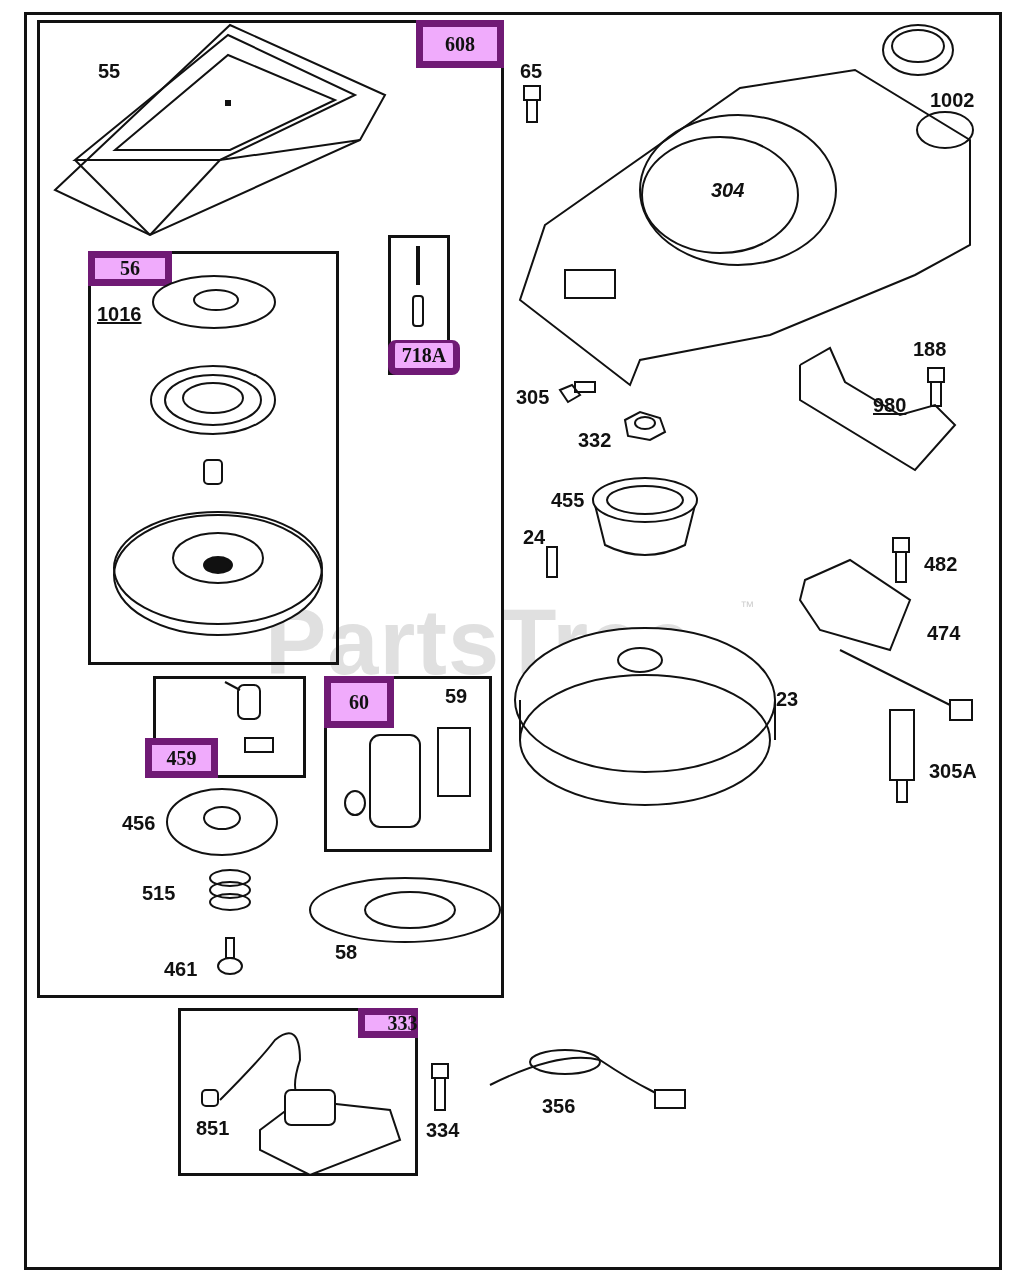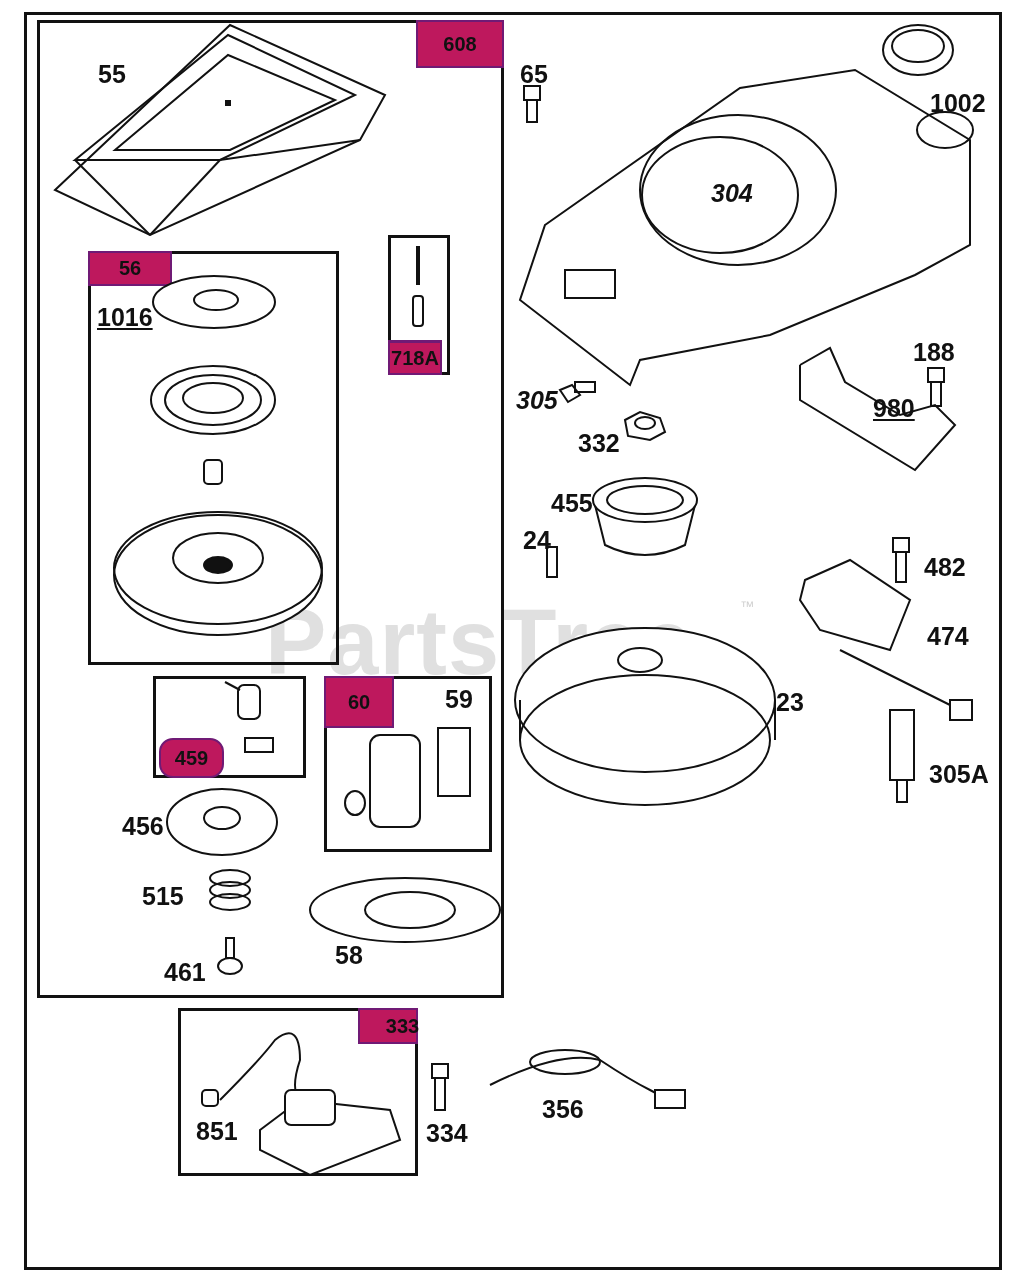--- a/index.html
+++ b/index.html
@@ -1,49 +1,49 @@
 <!DOCTYPE html>
 <html><head>
 <meta charset="utf-8">
 <style>
   html, body { margin:0; padding:0; background:#fff; }
   body { width:1023px; height:1280px; position:relative; overflow:hidden; font-family:"Liberation Sans", sans-serif; }
   .frame { position:absolute; left:24px; top:12px; width:978px; height:1258px; border:3px solid #111; box-sizing:border-box; }
   .box { position:absolute; border:3px solid #111; box-sizing:border-box; }
-  .tag { position:absolute; border:2px solid #701a75; box-sizing:border-box; font-weight:bold; font-size:20px; color:#111; display:flex; align-items:center; justify-content:center; background:#be185d; }
-  .lbl { position:absolute; font-weight:bold; font-size:25px; color:#111; white-space:nowrap; }
+  .tag { position:absolute; border:7px solid #701a75; box-sizing:border-box; font-weight:bold; font-size:20px; color:#111; display:flex; align-items:center; justify-content:center; background:#f0abfc;font-family:Liberation Serif, serif; }
+  .lbl { position:absolute; font-weight:bold; font-size:20px; color:#111; white-space:nowrap; }
   svg.art { position:absolute; left:0; top:0; }
   .wm { position:absolute; left:265px; top:590px; font-size:92px; font-weight:bold; color:#d6d6d6; letter-spacing:1px; opacity:0.75; }
   .tm { position:absolute; left:740px; top:598px; font-size:14px; color:#cfcfcf; }
 </style>
 </head>
 <body>
 
 <div class="frame"></div>
 
 <div class="wm">PartsTree</div>
 <div class="tm">™</div>
 
 <div class="box" style="left:37px;top:20px;width:467px;height:978px;"></div>
 <div class="tag" style="left:416px;top:20px;width:88px;height:48px;">608</div>
 
 <div class="box" style="left:88px;top:251px;width:251px;height:414px;"></div>
 <div class="tag" style="left:88px;top:251px;width:84px;height:35px;">56</div>
 
 <div class="box" style="left:388px;top:235px;width:62px;height:140px;"></div>
-<div class="tag" style="left:388px;top:340px;width:54px;height:35px;border-top-width:3px;">718A</div>
+<div class="tag" style="left:388px;top:340px;width:72px;height:35px;border-top-width:3px;border-radius:8px;">718A</div>
 
 <div class="box" style="left:153px;top:676px;width:153px;height:102px;"></div>
-<div class="tag" style="left:159px;top:738px;width:65px;height:40px;border-radius:14px;">459</div>
+<div class="tag" style="left:145px;top:738px;width:73px;height:40px;">459</div>
 
 <div class="box" style="left:324px;top:676px;width:168px;height:176px;"></div>
 <div class="tag" style="left:324px;top:676px;width:70px;height:52px;">60</div>
 
 <div class="box" style="left:178px;top:1008px;width:240px;height:168px;"></div>
-<div class="tag" style="left:358px;top:1008px;width:60px;height:36px;padding-left:29px;">333</div>
+<div class="tag" style="left:358px;top:1008px;width:60px;height:30px;padding-left:29px;">333</div>
 
 <svg class="art" width="1023" height="1280" fill="none" stroke="#111" stroke-width="2">
 
   <g>
     <polygon points="55,190 230,25 385,95 360,140 150,235" fill="#fff"></polygon>
     <polygon points="75,160 228,35 355,95 220,160"></polygon>
     <polygon points="115,150 228,55 335,100 230,150"></polygon>
     <line x1="75" y1="160" x2="150" y2="235"></line>
     <line x1="220" y1="160" x2="150" y2="235"></line>
     <line x1="220" y1="160" x2="360" y2="140"></line>
@@ -206,21 +206,21 @@
 <div class="lbl" style="left:98px;top:60px;">55</div>
 <div class="lbl" style="left:97px;top:303px;text-decoration:underline;">1016</div>
 <div class="lbl" style="left:122px;top:812px;">456</div>
 <div class="lbl" style="left:142px;top:882px;">515</div>
 <div class="lbl" style="left:164px;top:958px;">461</div>
 <div class="lbl" style="left:335px;top:941px;">58</div>
 <div class="lbl" style="left:445px;top:685px;">59</div>
 <div class="lbl" style="left:520px;top:60px;">65</div>
 <div class="lbl" style="left:930px;top:89px;">1002</div>
 <div class="lbl" style="left:711px;top:179px;font-style:italic;">304</div>
-<div class="lbl" style="left:516px;top:386px;font-style:italic;">305</div>
+<div class="lbl" style="left:516px;top:386px;">305</div>
 <div class="lbl" style="left:578px;top:429px;">332</div>
 <div class="lbl" style="left:913px;top:338px;">188</div>
 <div class="lbl" style="left:873px;top:394px;text-decoration:underline;">980</div>
 <div class="lbl" style="left:551px;top:489px;">455</div>
 <div class="lbl" style="left:523px;top:526px;">24</div>
 <div class="lbl" style="left:776px;top:688px;">23</div>
 <div class="lbl" style="left:924px;top:553px;">482</div>
 <div class="lbl" style="left:927px;top:622px;">474</div>
 <div class="lbl" style="left:929px;top:760px;">305A</div>
 <div class="lbl" style="left:196px;top:1117px;">851</div>

